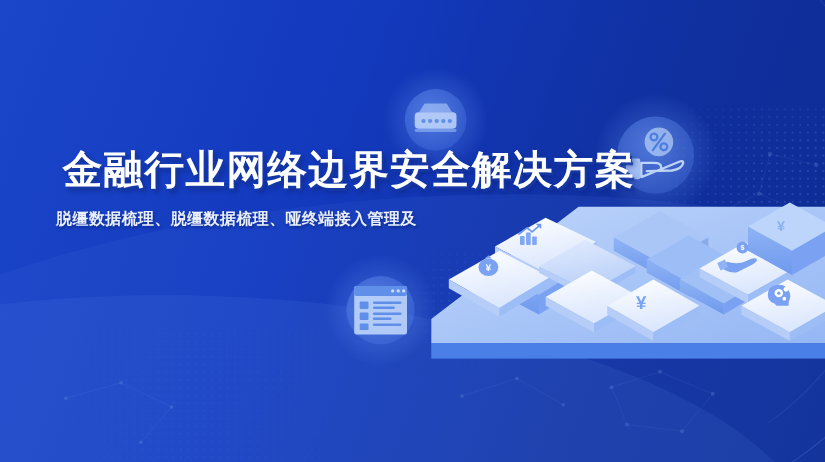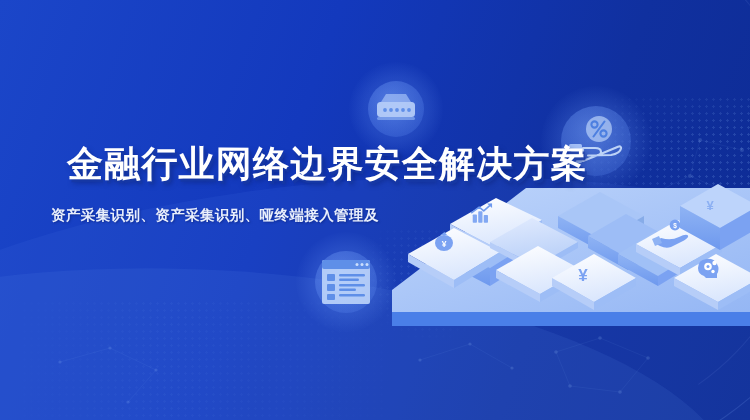--- a/index.html
+++ b/index.html
@@ -120,21 +120,21 @@
     left: 49px;
     top: 124px;
     z-index: 6;
   }
   #page-title {
     font-size: 36px;
     font-weight: bold;
     color: #ffffff;
     letter-spacing: 1.2px;
     line-height: 44px;
-    margin: 18px;
+    margin: 8px;
     white-space: nowrap;
     text-shadow: 2px 3px 0 rgba(22, 56, 165, 0.85), 3px 4px 5px rgba(10, 30, 110, 0.55);
   }
   #subtitle {
     margin: 13px 0 0 2px;
     font-size: 14.5px;
     font-weight: bold;
     line-height: 22px;
     color: #e9effc;
     letter-spacing: .4px;
@@ -372,17 +372,17 @@
       <path d="M288 24 L326 2 L366 24 L328 46 Z" fill="#bdd4fb"></path>
       <path d="M288 24 L328 46 L328 68 L288 46 Z" fill="url(#gRiser)"></path>
       <path d="M328 46 L366 24 L366 46 L328 68 Z" fill="#7ba2f2"></path>
       <text x="318" y="28" font-family="'Liberation Sans',sans-serif" font-size="13" font-weight="bold" fill="#8cb0f3" text-anchor="middle">¥</text>
     </g>
   </svg>
 
   <div id="text-block">
     <h1 id="page-title">金融行业网络边界安全解决方案</h1>
     <div id="subtitle">
-      <div>资产采集识别、资产采集识别、哑终端接入管理及</div>
+      <div>脱缰数据梳理、脱缰数据梳理、哑终端接入管理及</div>
     </div>
   </div>
 
 </div>
 
 </body></html>

